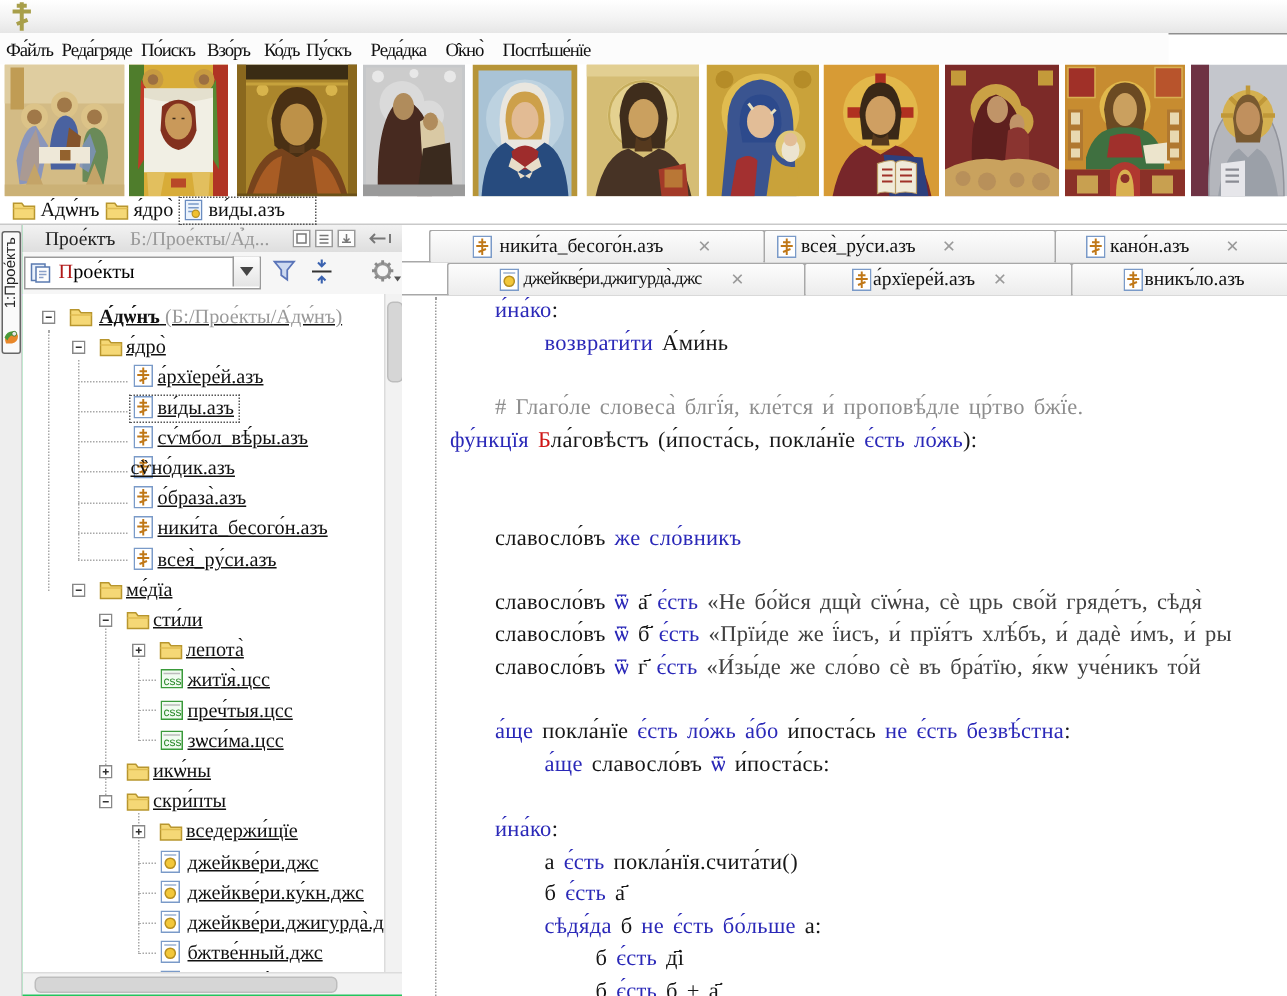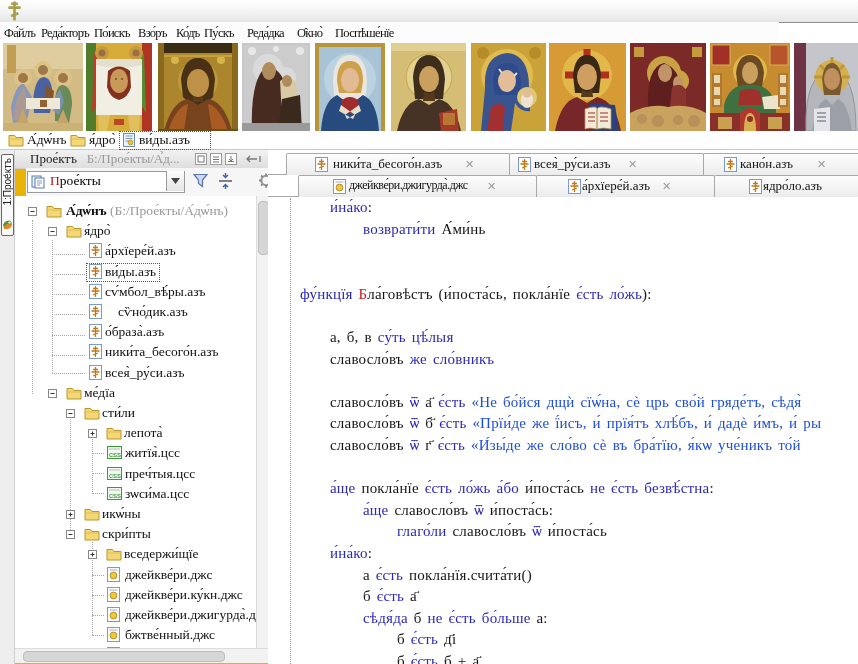--- a/index.html
+++ b/index.html
@@ -17,59 +17,59 @@
 #icons svg{position:absolute;top:0;}
 
 #crumb{left:0;top:131px;width:858px;height:18px;background:#fff;border-bottom:1px solid #c9c9c9;}
 .crumbtxt{position:absolute;top:1px;font-size:13.5px;color:#111;white-space:nowrap;}
 
 #lstrip{left:0;top:150px;width:14px;height:514px;background:#eeeeee;border-right:1px solid #cfcfcf;}
 .vtab{position:absolute;left:1px;width:11px;background:#fafafa;border:1px solid #9a9a9a;border-radius:2px;}
 .vtxt{writing-mode:vertical-rl;font-size:10px;color:#222;letter-spacing:0px;line-height:11px;
  font-family:"Liberation Sans",sans-serif;}
 
-#panel{left:15px;top:150px;width:253px;height:514px;background:#eab308;}
+#panel{left:15px;top:150px;width:253px;height:514px;background:#22c55e;}
 #phead{left:0;top:0;width:253px;height:18px;background:linear-gradient(#f2f2f2,#dedede);
  border-bottom:1px solid #cfcfcf;}
-#ptool{left:0;top:18px;width:253px;height:28px;background:#f6f6f6;border-bottom:1px solid #8b5cf6;margin-left:11px;}
+#ptool{left:0;top:18px;width:253px;height:28px;background:#f6f6f6;border-bottom:1px solid #8b5cf6;}
 #tree{left:0;top:46px;width:241px;height:452px;background:#fff;overflow:hidden;}
-.trow{position:absolute;white-space:nowrap;font-size:13.5px;color:#111;}
+.trow{position:absolute;white-space:nowrap;font-size:13.5px;color:#111;text-decoration:underline;}
 .tpath{color:#9a9a9a;}
 .dv{position:absolute;width:0;border-left:1px dotted #a8a8a8;}
 .dh{position:absolute;height:0;border-top:1px dotted #a8a8a8;}
 .vscroll{left:241px;top:46px;width:12px;height:452px;background:#f2f2f2;border-left:1px solid #dcdcdc;}
 .vthumb{position:absolute;left:1px;top:5px;width:9px;height:52px;background:#d6d6d6;border:1px solid #bdbdbd;border-radius:4px;}
 .hscroll{left:0px;top:498px;width:253px;height:14px;background:#f2f2f2;border-top:1px solid #dcdcdc;}
 .hthumb{position:absolute;left:8px;top:2px;width:200px;height:9px;background:#d6d6d6;border:1px solid #bdbdbd;border-radius:4px;}
 
 #editor{left:268px;top:150px;width:590px;height:514px;background:#fff;}
 .tabrow{position:absolute;left:0;width:590px;height:22px;}
 .tab{position:absolute;top:0;height:21px;background:linear-gradient(#fdfdfd,#ececec);
  border:1px solid #a8a8a8;border-bottom:none;border-radius:2px 2px 0 0;font-size:13px;color:#111;white-space:nowrap;}
 .tab .x{color:#9a9a9a;font-family:"Liberation Sans",sans-serif;font-size:11px;}
 #code{position:absolute;left:0;top:48px;width:590px;height:466px;background:#fff;overflow:hidden;
  font-size:15px;white-space:nowrap;word-spacing:2px;letter-spacing:0.2px;}
 .cl{position:absolute;left:32px;white-space:nowrap;color:#161616;}
 .k{color:#2a28b8;}
-.s{color:#1d4ed8;}
+.s{color:#404040;}
 .c{color:#8d8d8d;}
 .r{color:#cf1717;}
 #gutline{position:absolute;left:22px;top:0;width:0;height:466px;border-left:1px dotted #9a9a9a;}
 </style></head>
 <body>
 <div class="abs" id="titlebar">
  <svg class="abs" style="left:5px;top:1px" width="19" height="20" viewBox="0 0 14 18">
   <g stroke="#a89f4a" stroke-width="2.4" fill="none">
    <path d="M7 0.5 V17.5 M4 2.5 H10 M1.5 6 H12.5 M4 13.5 L10.5 11"></path>
       </g>
     </svg>
 </div>
 <div class="abs" id="menubar">
  <span class="mi" style="left:4px">Фа́йлъ</span>
- <span class="mi" style="left:41px">Реда́кторъ</span>
+ <span class="mi" style="left:41px">Реда́гряде</span>
  <span class="mi" style="left:94px">По́искъ</span>
  <span class="mi" style="left:138px">Взо́ръ</span>
  <span class="mi" style="left:176px">Ко́дъ</span>
  <span class="mi" style="left:204px">Пу́скъ</span>
  <span class="mi" style="left:247px">Реда́дка</span>
  <span class="mi" style="left:297px">О̂кно̀</span>
  <span class="mi" style="left:335px">Поспѣше́нїе</span>
 </div>
 <div class="abs" id="icons">
 <svg style="left:3px" width="80" height="88" viewBox="0 0 80 88">
@@ -395,21 +395,21 @@
           <path d="M6.5 2 V13 M4 4.5 h5 M2.5 7 h8 M4 11 l5-2"></path>
         </g>
       </svg>
 <span class="trow" style="left:90px;top:88px">сѵ́мбол_вѣ́ры.азъ</span>
 <svg class="abs" style="left:74px;top:108px" width="13" height="15" viewBox="0 0 13 15">
         <rect x="0.5" y="0.5" width="12" height="14" fill="#fff" stroke="#7a9ac8"></rect>
         <g stroke="#c07818" stroke-width="1.3" fill="none">
           <path d="M6.5 2 V13 M4 4.5 h5 M2.5 7 h8 M4 11 l5-2"></path>
         </g>
       </svg>
-<span class="trow" style="left:103px;top:108px">сѷно́дик.азъ</span>
+<span class="trow" style="left:72px;top:108px">сѷно́дик.азъ</span>
 <svg class="abs" style="left:74px;top:128px" width="13" height="15" viewBox="0 0 13 15">
         <rect x="0.5" y="0.5" width="12" height="14" fill="#fff" stroke="#7a9ac8"></rect>
         <g stroke="#c07818" stroke-width="1.3" fill="none">
           <path d="M6.5 2 V13 M4 4.5 h5 M2.5 7 h8 M4 11 l5-2"></path>
         </g>
       </svg>
 <span class="trow" style="left:90px;top:128px">о́браза̀.азъ</span>
 <svg class="abs" style="left:74px;top:148px" width="13" height="15" viewBox="0 0 13 15">
         <rect x="0.5" y="0.5" width="12" height="14" fill="#fff" stroke="#7a9ac8"></rect>
         <g stroke="#c07818" stroke-width="1.3" fill="none">
@@ -589,36 +589,35 @@
         <span class="abs" style="left:45px;top:2px">а́рхїере́й.азъ</span>
         <span class="x abs" style="left:125px;top:4px">✕</span>
       </div>
       <div class="tab" style="left:446px;width:148px">
         <svg class="abs" style="left:34px;top:3px" width="13" height="15" viewBox="0 0 13 15">
           <rect x="0.5" y="0.5" width="12" height="14" fill="#fff" stroke="#7a9ac8"></rect>
           <g stroke="#c07818" stroke-width="1.3" fill="none">
             <path d="M6.5 2 V13 M4 4.5 h5 M2.5 7 h8 M4 11 l5-2"></path>
           </g>
         </svg>
-        <span class="abs" style="left:48px;top:2px">ядро́ло.азъ</span>
+        <span class="abs" style="left:48px;top:2px">вникъ́ло.азъ</span>
       </div>
     </div>
  <div id="code">
       <div id="gutline"></div>
       <div class="cl" style="left:62px;top:1px"><span class="k">и́на́ко</span>:</div>
 <div class="cl" style="left:95px;top:23px"><span class="k">возврати́ти</span> А́ми́нь</div>
+<div class="cl" style="left:62px;top:66px"><span class="c"># Глаго́ле словеса̀ блгї́я, кле́тся и́ проповѣ́дле цр́тво бжї́е.</span></div>
 <div class="cl" style="left:32px;top:88px"><span class="k">фу́нкцїя</span> <span class="r">Б</span>ла́говѣстъ (и́поста́сь, покла́нїе <span class="k">є́сть</span> <span class="k">ло́жь</span>):</div>
-<div class="cl" style="left:62px;top:131px">а, б, в <span class="k">су́ть</span> <span class="k">цѣ́лыя</span></div>
 <div class="cl" style="left:62px;top:153px">славосло́въ <span class="k">же</span> <span class="k">сло́вникъ</span></div>
 <div class="cl" style="left:62px;top:196px">славосло́въ <span class="k">ѿ</span> а҃ <span class="k">є́сть</span> <span class="s">«Не бо́йся дщѝ сїѡ́на, сѐ црь сво́й гряде́тъ, сѣдя̀</span></div>
 <div class="cl" style="left:62px;top:217px">славосло́въ <span class="k">ѿ</span> б҃ <span class="k">є́сть</span> <span class="s">«Прїи́де же ї́исъ, и́ прїя́тъ хлѣ́бъ, и́ дадѐ и́мъ, и́ ры</span></div>
 <div class="cl" style="left:62px;top:239px">славосло́въ <span class="k">ѿ</span> г҃ <span class="k">є́сть</span> <span class="s">«И́зы́де же сло́во сѐ въ бра́тїю, я́кѡ уче́никъ то́й</span></div>
 <div class="cl" style="left:62px;top:282px"><span class="k">а́ще</span> покла́нїе <span class="k">є́сть</span> <span class="k">ло́жь</span> <span class="k">а́бо</span> и́поста́сь <span class="k">не</span> <span class="k">є́сть</span> <span class="k">безвѣ́стна</span>:</div>
 <div class="cl" style="left:95px;top:304px"><span class="k">а́ще</span> славосло́въ <span class="k">ѿ</span> и́поста́сь:</div>
-<div class="cl" style="left:129px;top:325px"><span class="k">глаго́ли</span> славосло́въ <span class="k">ѿ</span> и́поста́сь</div>
 <div class="cl" style="left:62px;top:347px"><span class="k">и́на́ко</span>:</div>
 <div class="cl" style="left:95px;top:369px">а <span class="k">є́сть</span> покла́нїя.счита́ти()</div>
 <div class="cl" style="left:95px;top:390px">б <span class="k">є́сть</span> а҃</div>
 <div class="cl" style="left:95px;top:412px"><span class="k">сѣдя́да</span> б <span class="k">не</span> <span class="k">є́сть</span> <span class="k">бо́льше</span> а:</div>
 <div class="cl" style="left:129px;top:433px">б <span class="k">є́сть</span> д҃і</div>
 <div class="cl" style="left:129px;top:455px">б <span class="k">є́сть</span> б + а҃</div>
     </div>
 </div>
 
 </body></html>

